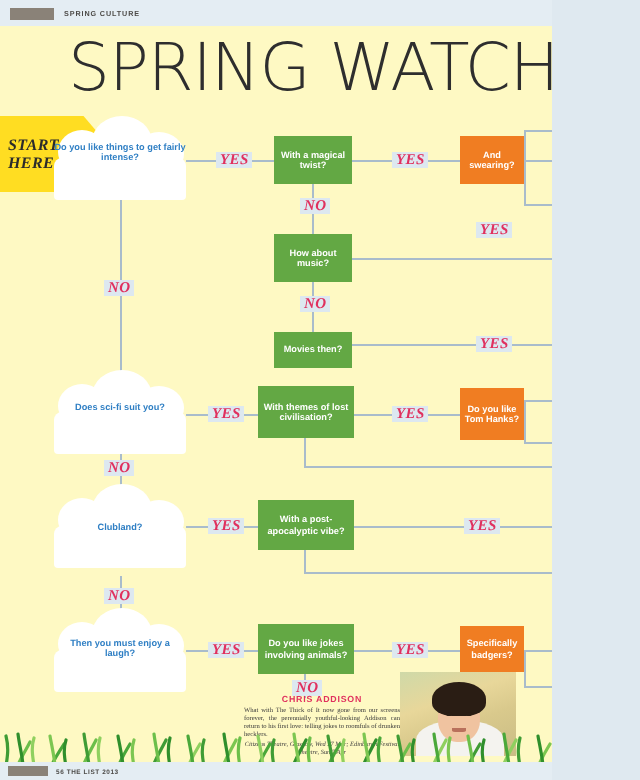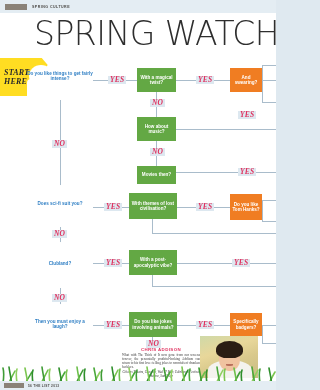--- a/index.html
+++ b/index.html
@@ -10,21 +10,21 @@
     width: 276px;
     height: 390px;
     overflow: hidden;
     background: #dfe9f0;
     font-family: "Liberation Sans", sans-serif;
     position: relative;
   }
   .page {
     position: absolute;
     inset: 0;
-    background: #ffffff;
+    background: #fef9c3;
     overflow: hidden;
   }
 
   
   .topbar {
     position: absolute;
     left: 0; top: 0;
     width: 276px; height: 13px;
     background: #e4edf3;
     display: flex;

